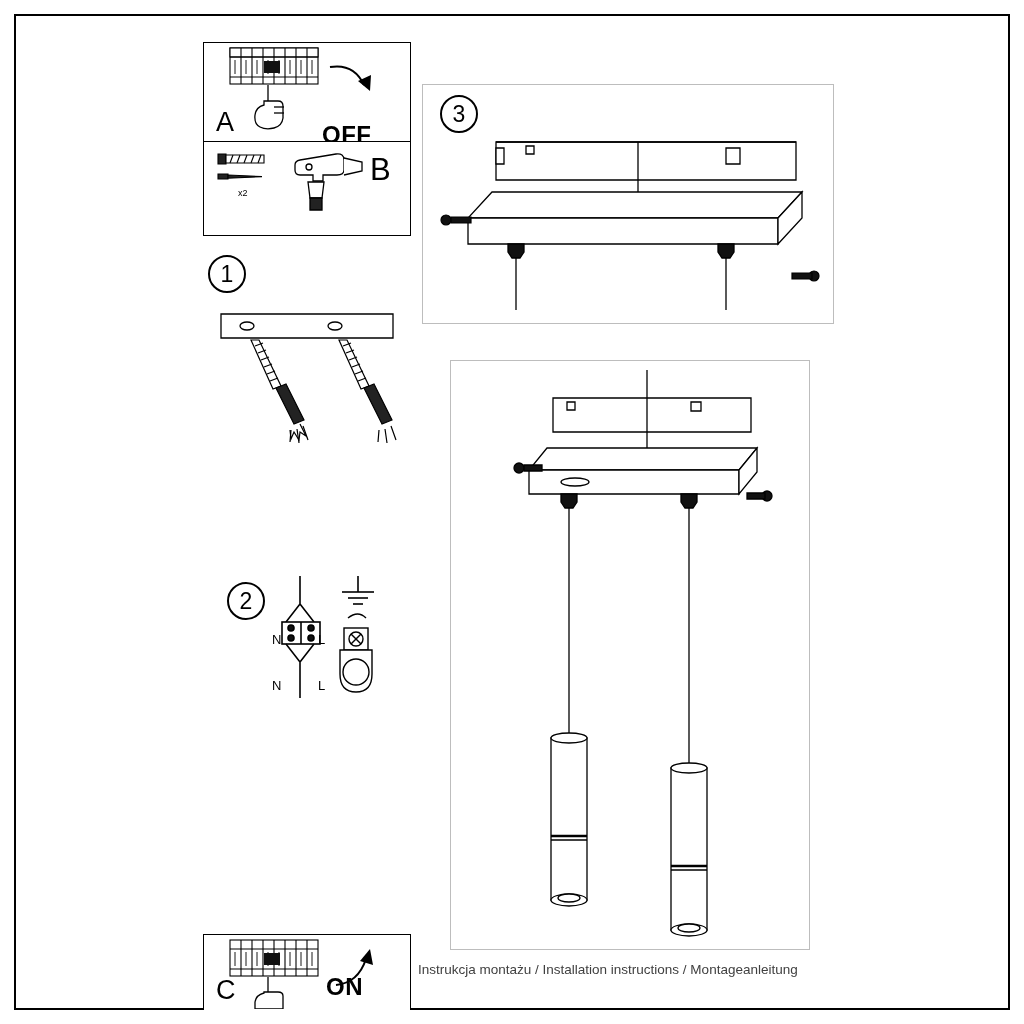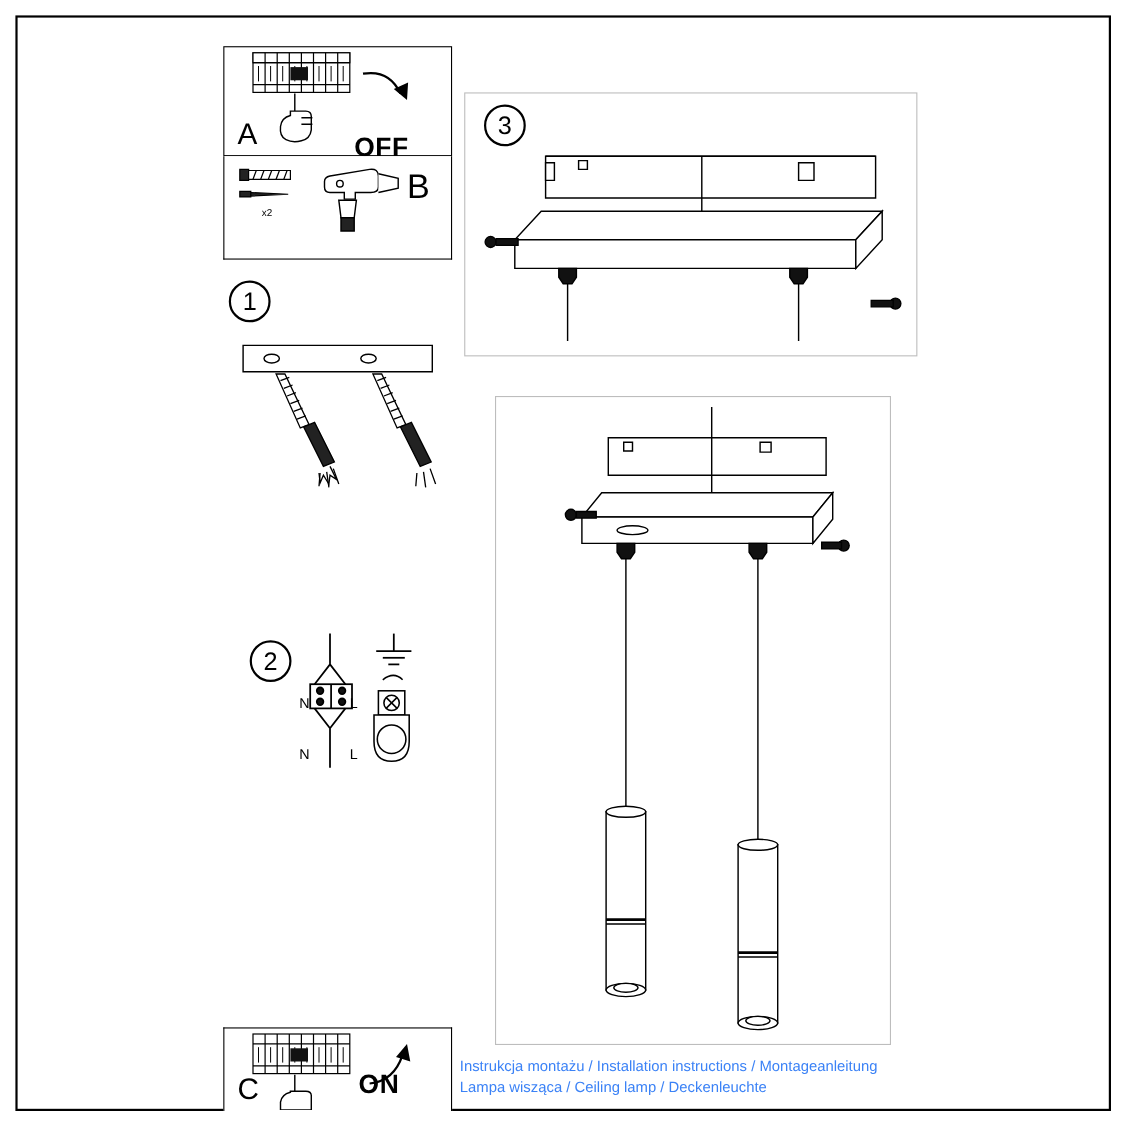--- a/index.html
+++ b/index.html
@@ -75,21 +75,21 @@
     font-size: 23px;
     background: #fff;
     color: #000;
   }
   .captions {
     position: absolute;
     left: 418px;
     top: 960px;
     font-size: 13.5px;
     line-height: 19px;
-    color: #3b82f6;
+    color: #404040;
   }
   svg { display:block; }
   .ln { stroke:#000; fill:none; }
 </style>
 </head>
 <body>
 
 <div id="sheet">
 
   <div class="frame"></div>
@@ -364,16 +364,15 @@
         <path d="M216 496 l36 0" stroke-width="2.6"></path>
         <path d="M216 500 l36 0"></path>
         <ellipse cx="234" cy="560" rx="18" ry="6" fill="#fff"></ellipse>
         <ellipse cx="234" cy="558" rx="11" ry="4" fill="#fff"></ellipse>
       </g>
     </svg>
   </div>
 
   <div class="captions">
     <div>Instrukcja montażu / Installation instructions / Montageanleitung</div>
-    <div>Lampa wisząca / Ceiling lamp / Deckenleuchte</div>
   </div>
 
 </div>
 
 </body></html>

